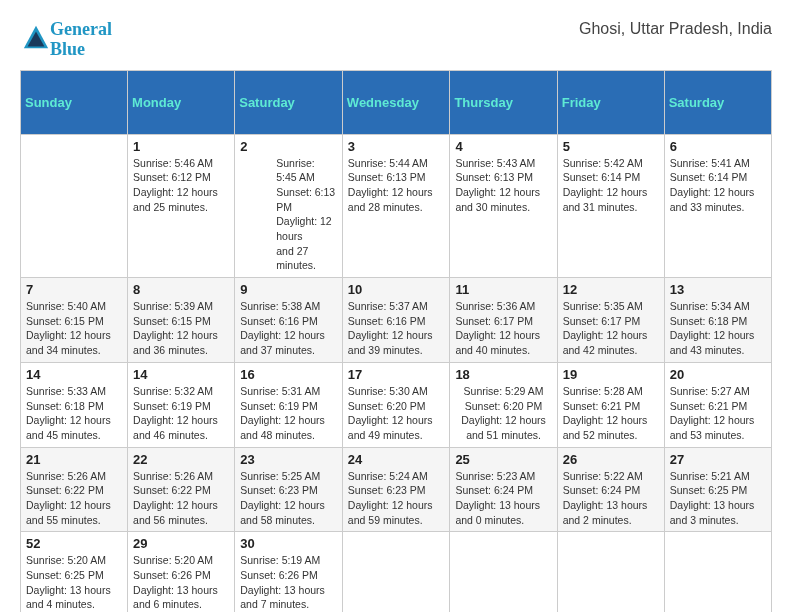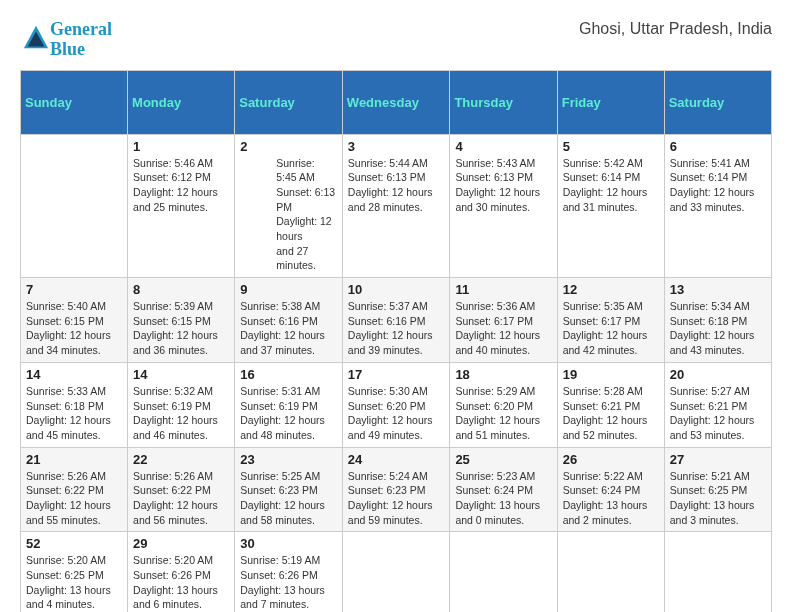--- a/index.html
+++ b/index.html
@@ -244,21 +244,21 @@
         </td>
         <td>
           <span class="day-num">17</span>
           <div class="day-detail" style="white-space: pre-line;">Sunrise: 5:30 AM
 Sunset: 6:20 PM
 Daylight: 12 hours
 and 49 minutes.</div>
         </td>
         <td>
           <span class="day-num">18</span>
-          <div class="day-detail" style="white-space: pre-line;">Sunrise: 5:29 AM
+          <div class="day-detail" style="white-space: pre-line; text-align: center;">Sunrise: 5:29 AM
 Sunset: 6:20 PM
 Daylight: 12 hours
 and 51 minutes.</div>
         </td>
         <td>
           <span class="day-num">19</span>
           <div class="day-detail" style="white-space: pre-line;">Sunrise: 5:28 AM
 Sunset: 6:21 PM
 Daylight: 12 hours
 and 52 minutes.</div>

